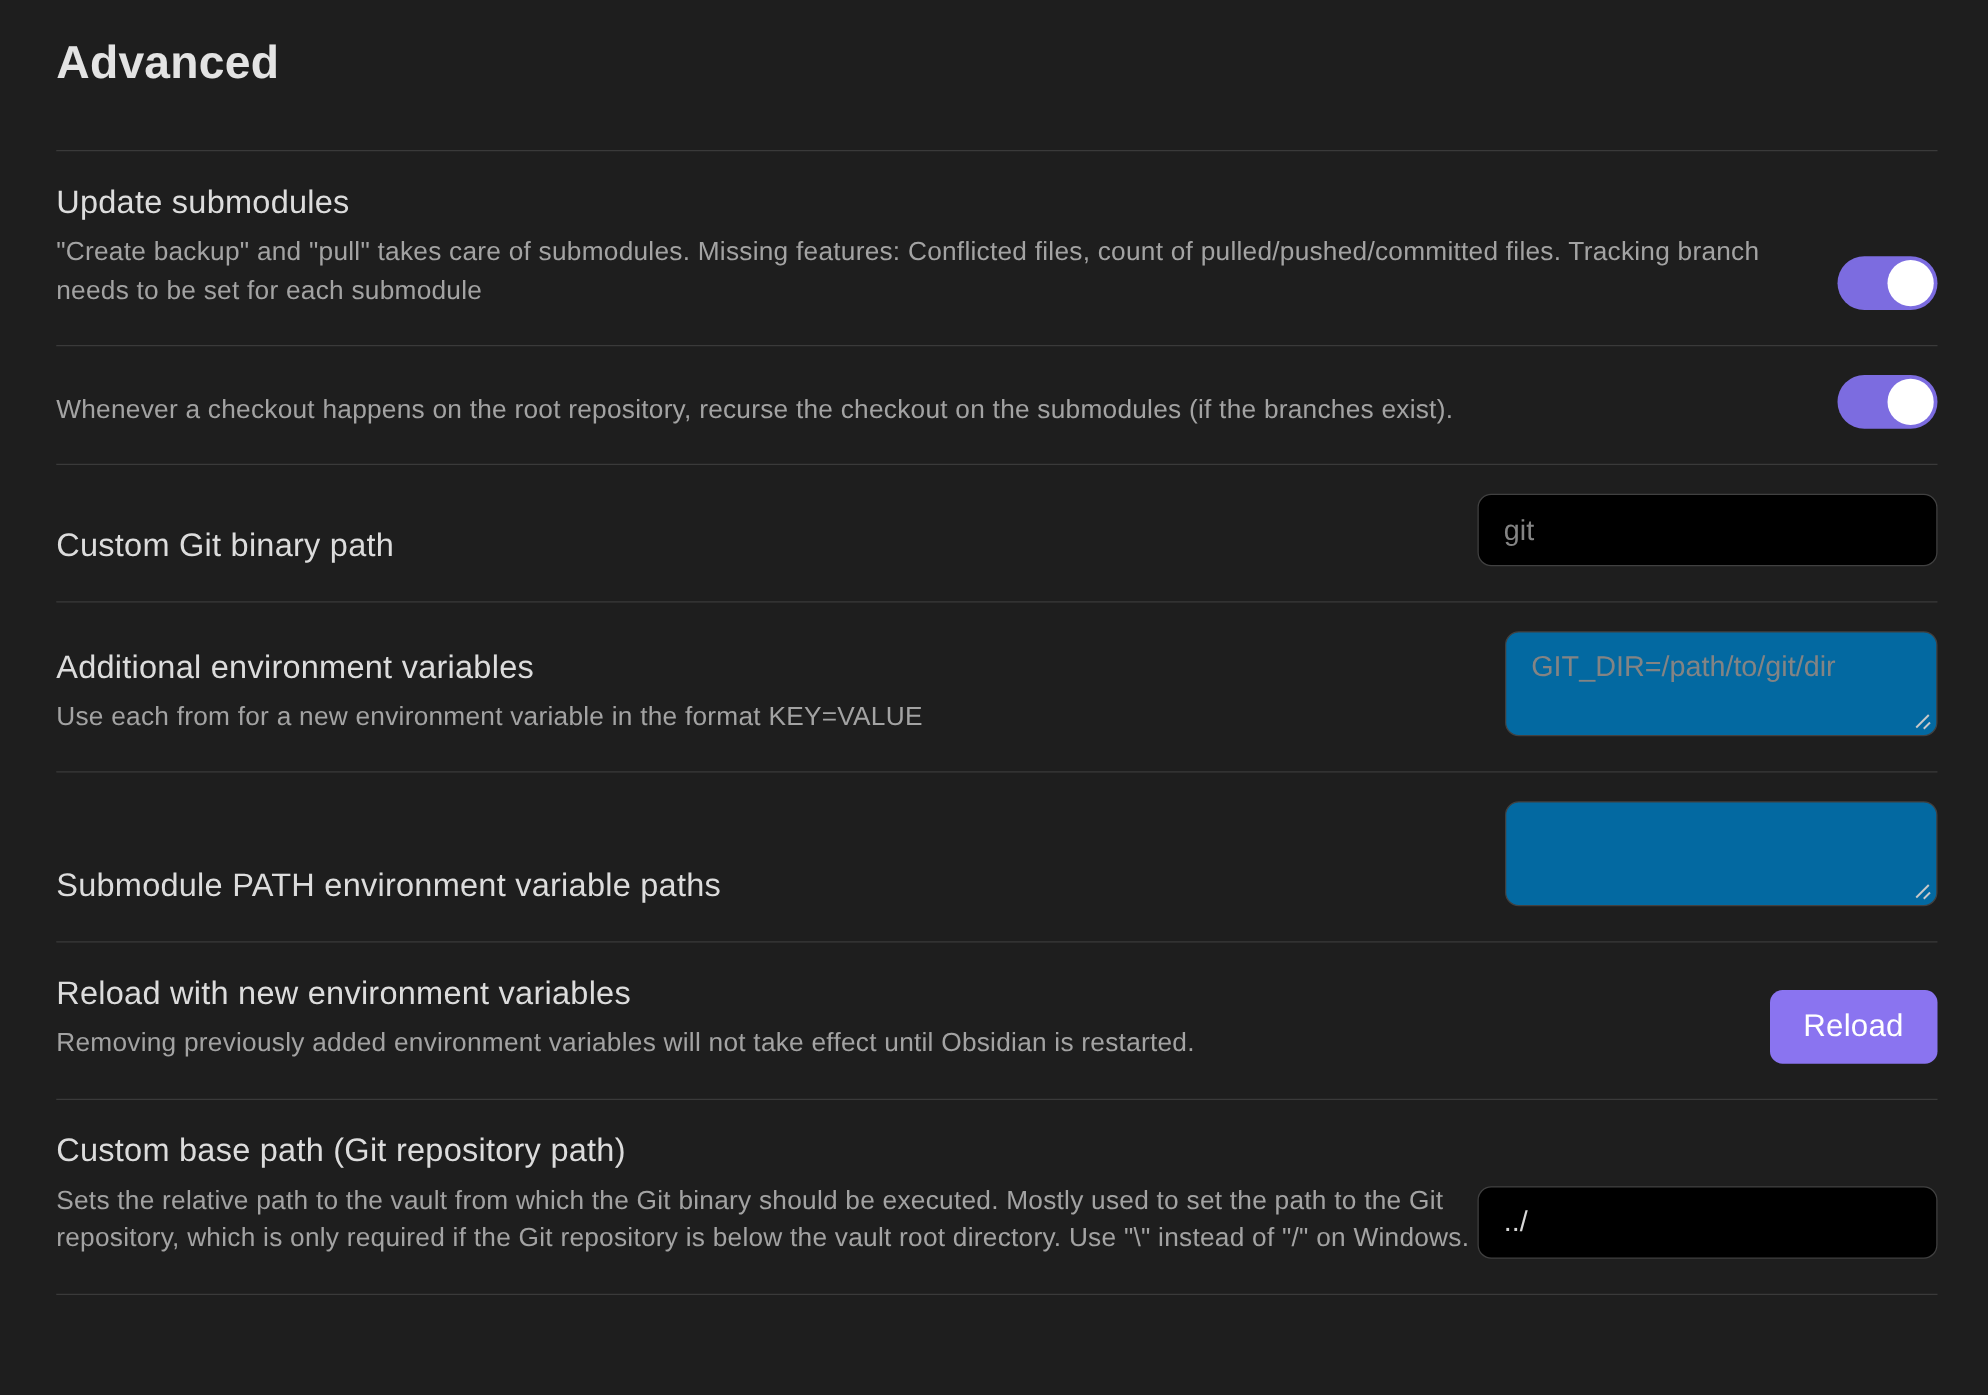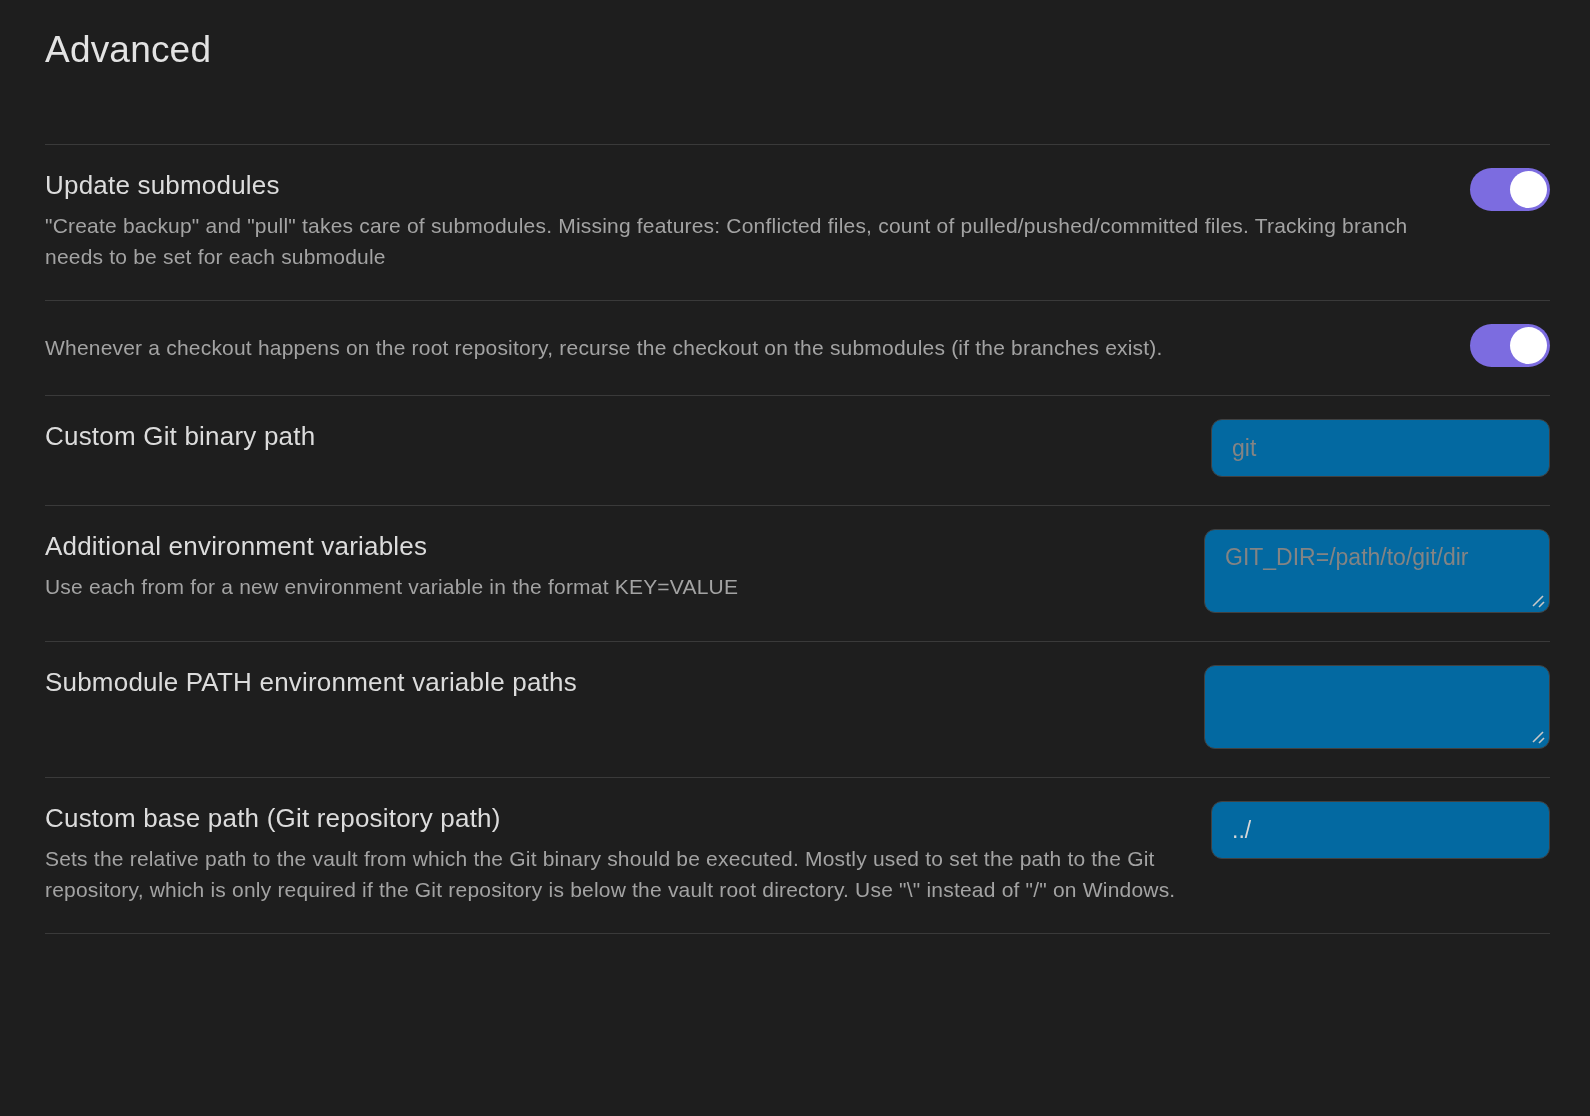--- a/index.html
+++ b/index.html
@@ -8,32 +8,32 @@
     background: #1e1e1e;
     font-family: "Liberation Sans", sans-serif;
     overflow: hidden;
   }
   .page {
     padding: 28px 40px 0 45px;
     width: 100%; height: 100%;
   }
   h1.page-title {
     font-size: 37px;
-    font-weight: normal;
+    font-weight: bold;
     color: #e3e3e3;
     line-height: 44px;
-    margin-bottom: 72px;
+    margin-bottom: 48px;
     letter-spacing: 0.2px;
   }
   .settings-list {
     border-bottom: 1.5px solid #3a3a3a;
   }
   .setting-item {
     display: flex;
-    align-items: flex-start;
+    align-items: flex-end;
     border-top: 1.5px solid #3a3a3a;
     padding: 23px 0 28px 0;
   }
   .setting-info { flex: 1 1 auto; min-width: 0; }
   .setting-name {
     font-size: 26px;
     color: #dcdcdc;
     line-height: 34px;
     letter-spacing: 0.2px;
   }
@@ -57,22 +57,22 @@
   .toggle .knob {
     position: absolute;
     top: 3px; right: 3px;
     width: 37px; height: 37px;
     border-radius: 50%;
     background: #ffffff;
   }
 
   
   .text-input {
-    width: 339px; height: 58px;
-    background: #0369a1;
+    width: 368px; height: 58px;
+    background: #000000;
     border: 1.5px solid #414141;
     border-radius: 11px;
     color: #d8d8d8;
     font-size: 23px;
     font-family: "Liberation Sans", sans-serif;
     padding: 0 20px;
     outline: none;
   }
   .text-input::placeholder { color: #848484; opacity: 1; }
 
@@ -176,20 +176,29 @@
         <div class="textarea-wrap">
           <textarea class="textarea-input" placeholder="" style=""></textarea>
           <svg class="resize-handle" width="15" height="15" viewBox="0 0 15 15">
             <line x1="3" y1="13" x2="13" y2="3" stroke="#c9c9c9" stroke-width="1.6"></line>
             <line x1="9" y1="14" x2="14" y2="9" stroke="#c9c9c9" stroke-width="1.6"></line>
           </svg>
         </div>
       </div>
     </div>
 
+    <div class="setting-item">
+      <div class="setting-info">
+        <div class="setting-name">Reload with new environment variables</div>
+        <div class="setting-desc">Removing previously added environment variables will not take effect until Obsidian is restarted.</div>
+      </div>
+      <div class="setting-control">
+        <button class="accent-button">Reload</button>
+      </div>
+    </div>
 
     <div class="setting-item">
       <div class="setting-info">
         <div class="setting-name">Custom base path (Git repository path)</div>
         <div class="setting-desc">Sets the relative path to the vault from which the Git binary should be executed. Mostly used to set the path to the Git repository, which is only required if the Git repository is below the vault root directory. Use "\" instead of "/" on Windows.</div>
       </div>
       <div class="setting-control">
         <input type="text" class="text-input" value="../" style="">
       </div>
     </div>

